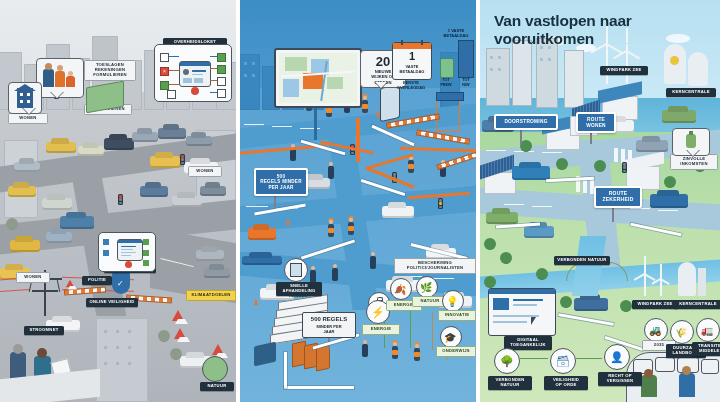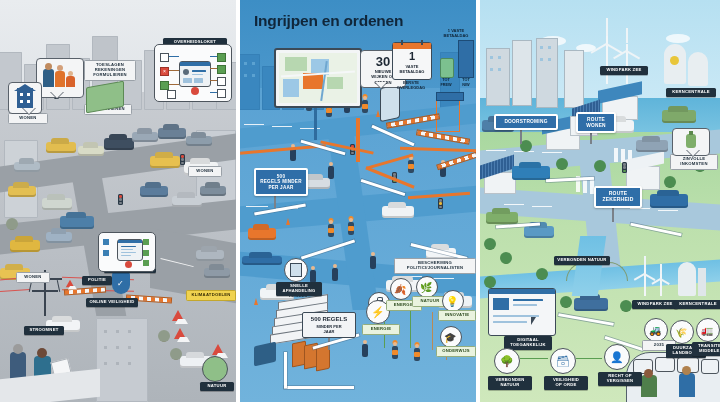--- a/index.html
+++ b/index.html
@@ -364,21 +364,21 @@
         <div style="position:absolute;left:32px;top:6px;width:18px;height:16px;background:#9cc8e6;"></div>
         <div style="position:absolute;left:24px;top:20px;width:20px;height:16px;background:#e8762c;"></div>
         <div style="position:absolute;left:48px;top:24px;width:16px;height:12px;background:#b7d7b0;"></div>
         <div style="position:absolute;left:4px;top:26px;width:16px;height:18px;background:#9cc8e6;"></div>
         <div style="position:absolute;left:44px;top:8px;width:2px;height:40px;background:#6fa7d0;transform:rotate(8deg);"></div>
         <div style="position:absolute;left:2px;top:20px;width:74px;height:2px;background:#f5f7f8;transform:rotate(-4deg);"></div>
       </div>
     </div>
     <div class="post" style="left:74px;top:104px;height:36px;width:3px;background:#2f6c9e;"></div>
     <div class="callout" style="left:120px;top:50px;width:44px;height:36px;background:#f4f5f6;">
-      <div style="position:absolute;left:0;right:0;top:3px;text-align:center;font-size:13px;font-weight:700;color:#1d2733;">30</div>
+      <div style="position:absolute;left:0;right:0;top:3px;text-align:center;font-size:13px;font-weight:700;color:#1d2733;">20</div>
       <div style="position:absolute;left:0;right:0;top:18px;text-align:center;font-size:4.2px;font-weight:700;line-height:1.3;color:#1d2733;white-space:pre-line;">NIEUWE
 WIJKEN OF
 STEDEN</div>
     </div>
 
     <div style="position:absolute;left:152px;top:42px;width:38px;height:36px;background:#f6f7f8;border:1.4px solid #3c4a57;border-radius:3px;z-index:45;">
       <div style="position:absolute;left:0;right:0;top:0;height:6px;background:#e8762c;"></div>
       <div style="position:absolute;left:0;right:0;top:7px;text-align:center;font-size:11px;font-weight:700;color:#1d2733;">1</div>
       <div style="position:absolute;left:0;right:0;top:21px;text-align:center;font-size:4px;font-weight:700;line-height:1.3;color:#1d2733;white-space:pre-line;">VASTE
 BETAALDAG</div>
@@ -512,21 +512,20 @@
     <div class="circ" style="left:200px;top:326px;width:20px;height:20px;">
       <span style="color:#2f5f86;font-size:10px;">🎓</span>
     </div>
     <div class="tag green" style="left:196px;top:346px;width:32px;">ONDERWIJS</div>
 
     <div style="position:absolute;left:144px;top:322px;width:1.2px;height:26px;background:#5a9e52;z-index:30;"></div>
     <div style="position:absolute;left:170px;top:300px;width:1.2px;height:48px;background:#5a9e52;z-index:30;"></div>
     <div style="position:absolute;left:192px;top:312px;width:1.2px;height:38px;background:#b98a55;z-index:30;"></div>
     <div style="position:absolute;left:206px;top:348px;width:1.2px;height:12px;background:#b98a55;z-index:30;"></div>
 
-    <div class="ptitle">Ingrijpen en ordenen</div>
   </div>
 
   <div class="gap"></div>
 
   <div class="panel p3">
     <div class="sky"></div>
     <div class="sea"></div>
     <div class="ground"></div>
 
     <div class="steam" style="left:60px;top:36px;width:26px;height:10px;"></div>
@@ -716,15 +715,16 @@
     <div class="tree dk" style="left:184px;top:176px;"></div>
     <div class="tree dk" style="left:214px;top:160px;"></div>
     <div class="tree dk" style="left:4px;top:238px;"></div>
     <div class="tree dk" style="left:20px;top:252px;"></div>
     <div class="tree dk" style="left:56px;top:268px;"></div>
     <div class="tree dk" style="left:80px;top:296px;"></div>
     <div class="tree dk" style="left:4px;top:276px;"></div>
     <div class="tree dk" style="left:140px;top:300px;"></div>
     <div class="tree dk" style="left:64px;top:320px;"></div>
 
+    <div class="ptitle">Van vastlopen naar vooruitkomen</div>
   </div>
 
 </div>
 
 </body></html>

